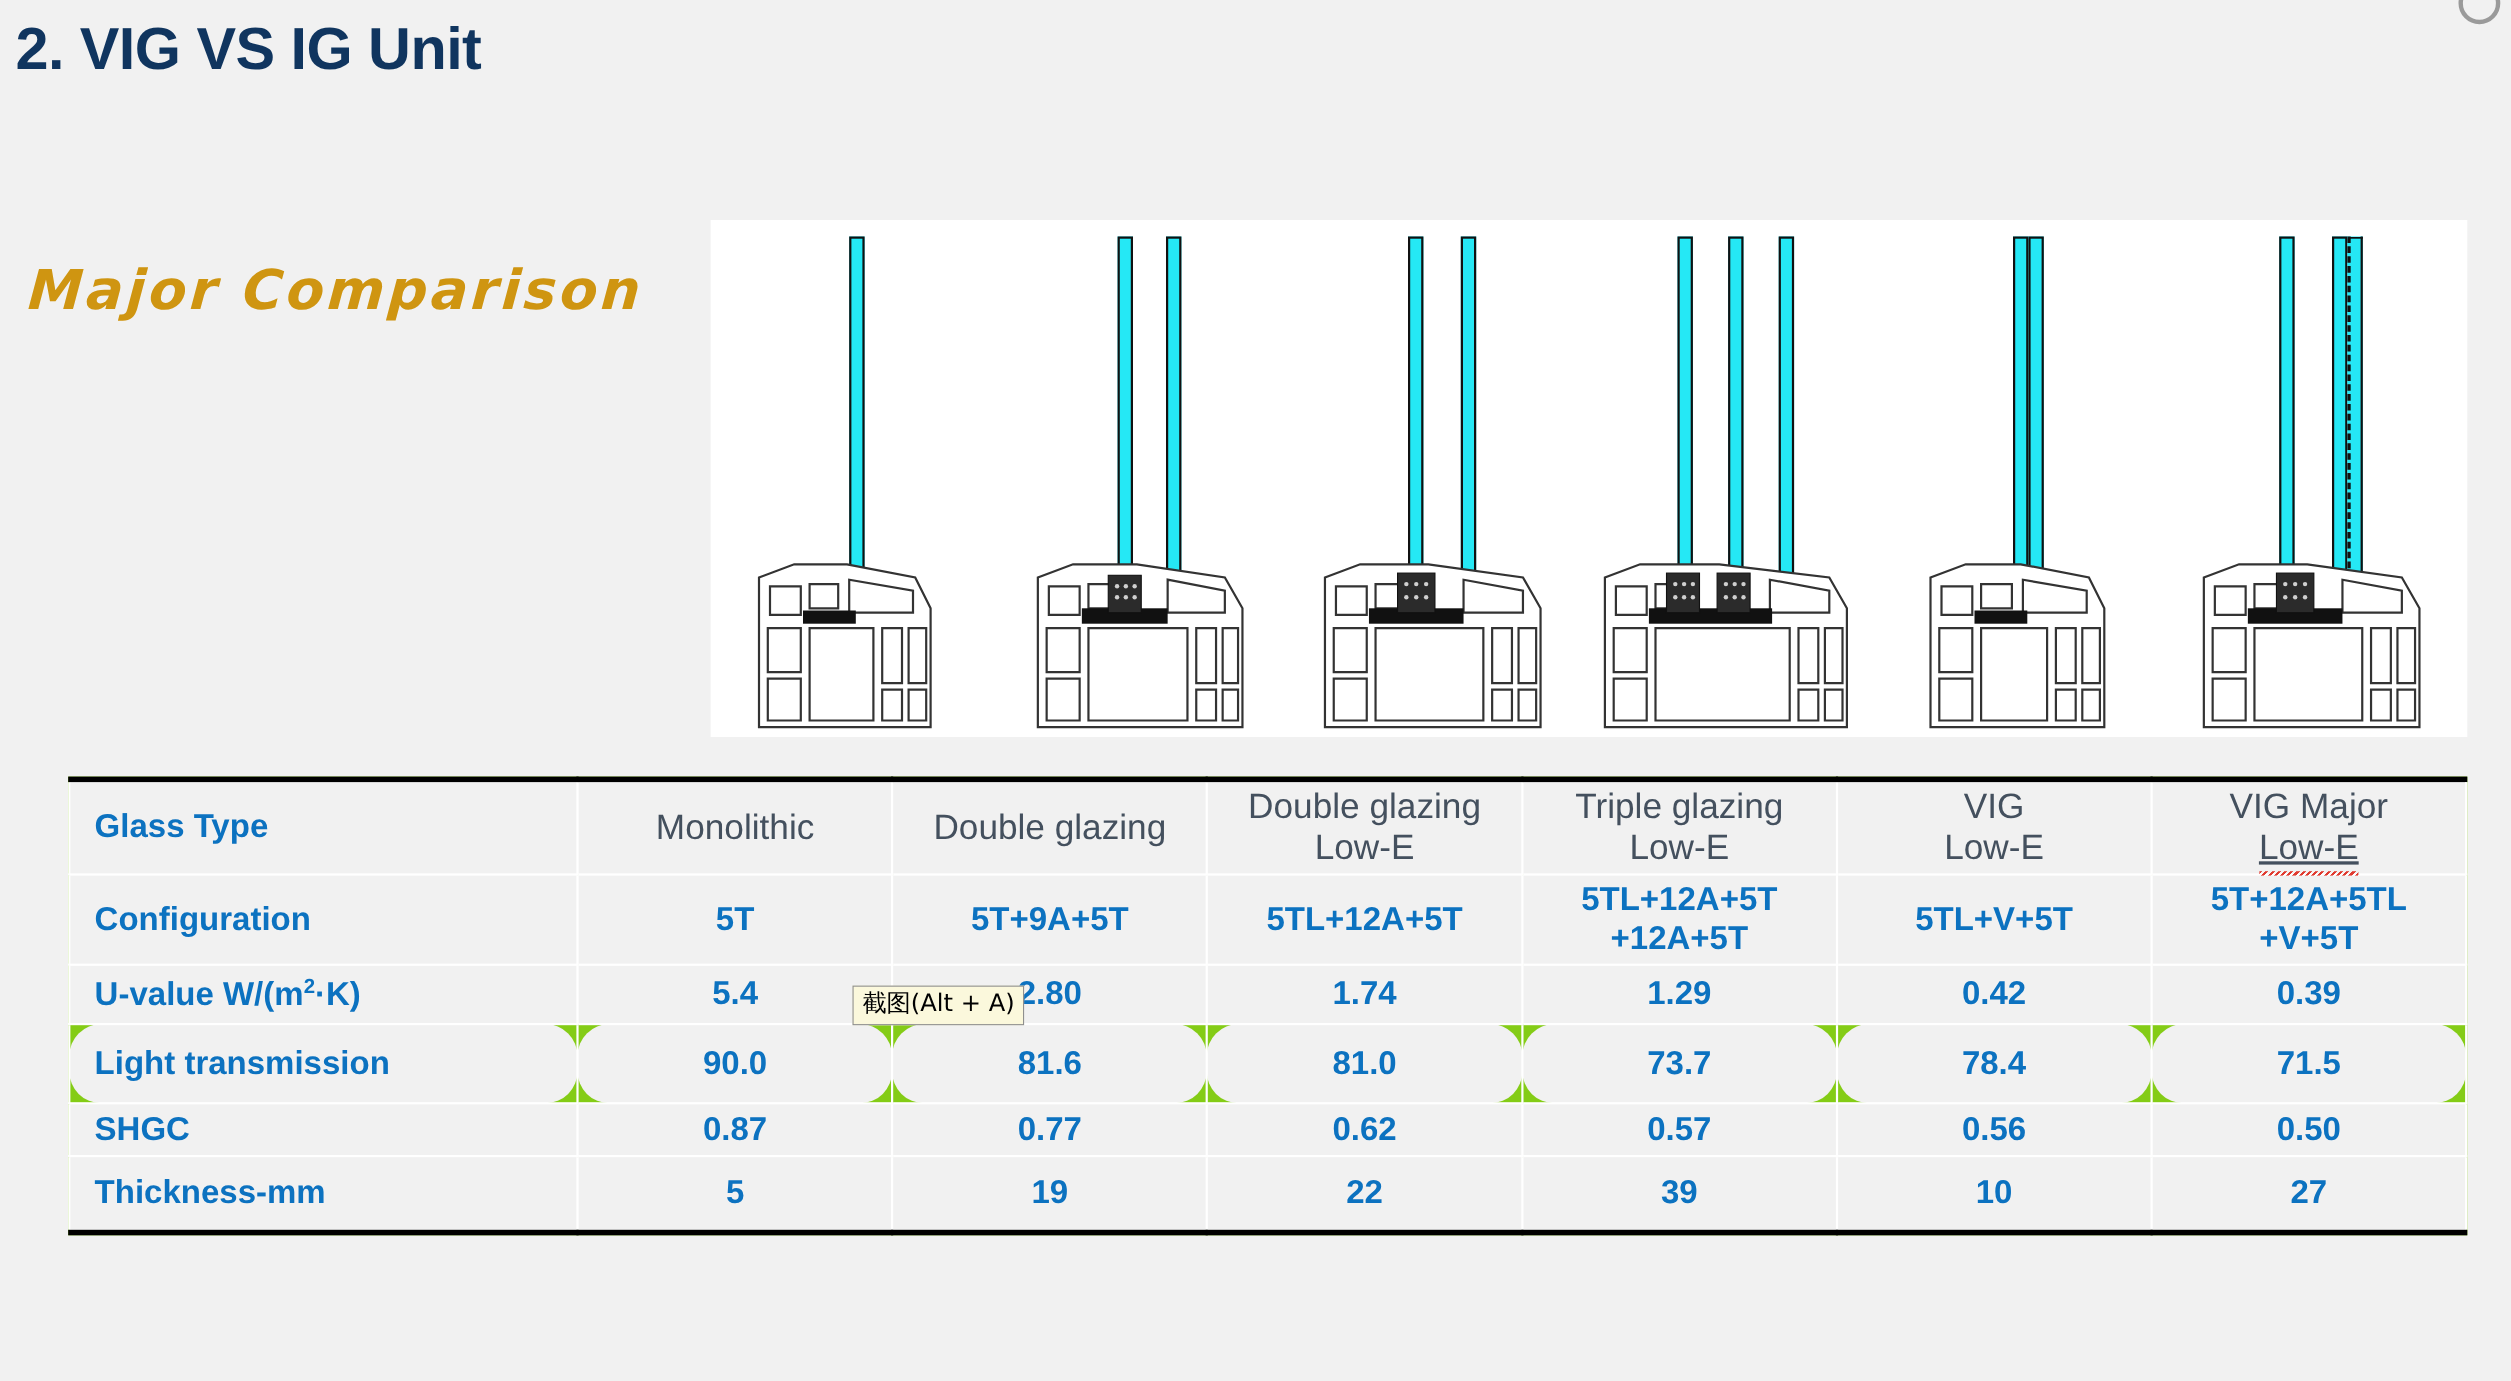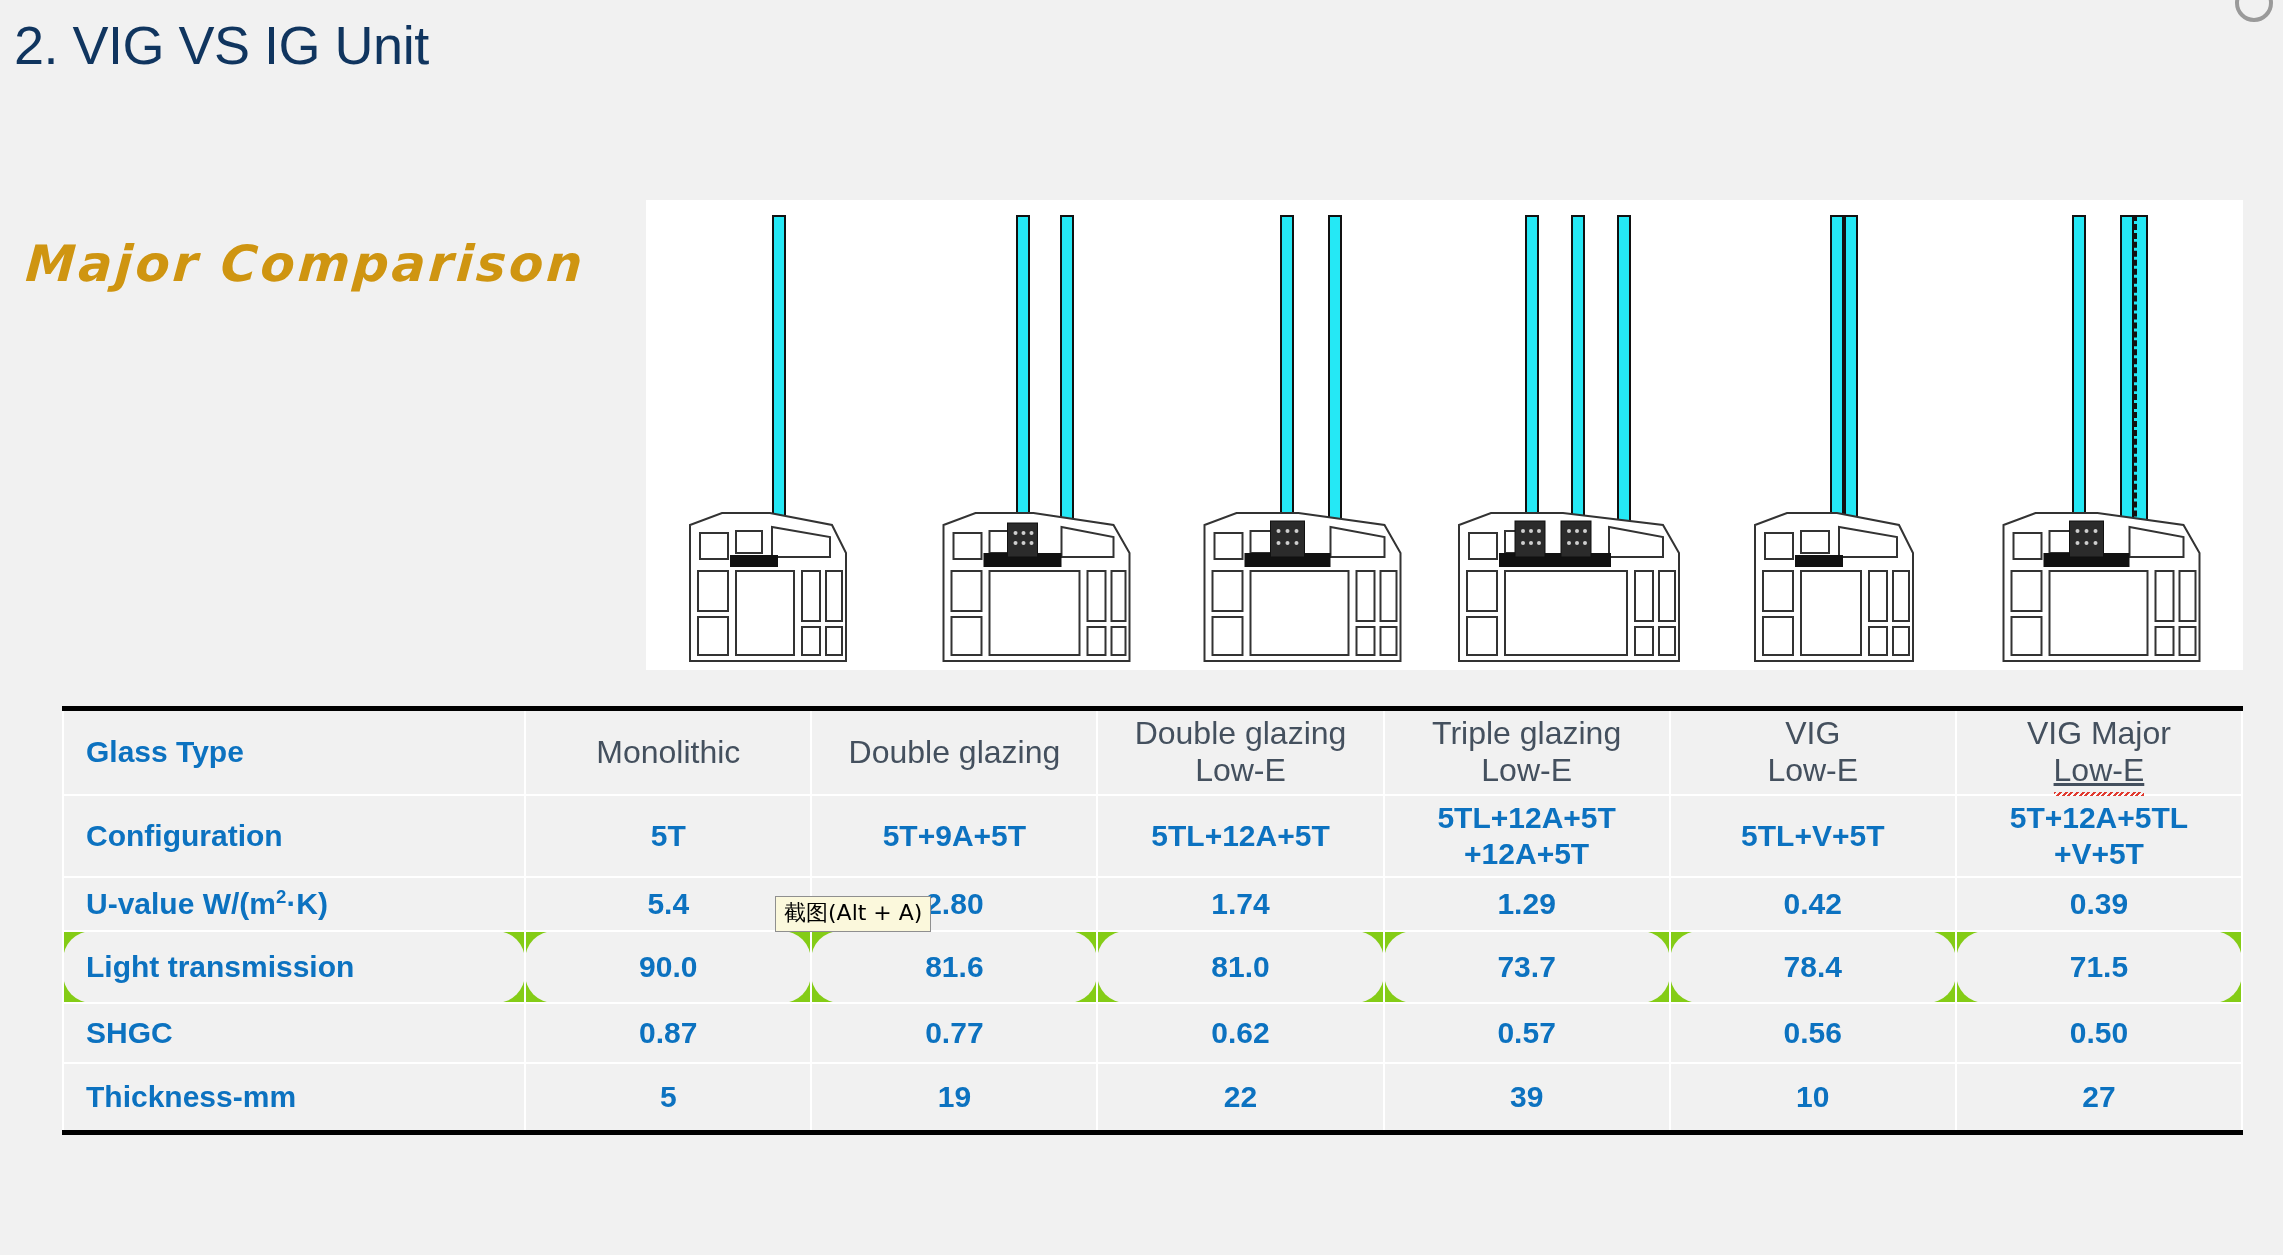--- a/index.html
+++ b/index.html
@@ -12,21 +12,21 @@
 
   
   #corner-circle{
     position:absolute;top:-16px;right:10px;width:30px;height:30px;
     border:4px solid #9a9a9a;border-radius:50%;background:transparent;
   }
 
   
   #slide-title{
     position:absolute;left:14px;top:14px;
-    font-size:54px;font-weight:normal;color:#10355f;
+    font-size:54px;font-weight:bold;color:#10355f;
     letter-spacing:-0.5px;white-space:nowrap;
   }
   #subtitle{
     position:absolute;left:26px;top:235px;
     font-size:50px;font-weight:bold;color:#cf9511;
     font-family:"DejaVu Sans",sans-serif;
     font-style:italic;letter-spacing:3px;white-space:nowrap;
     transform:skewX(-4deg);
   }
 
@@ -81,21 +81,21 @@
     content:"";position:absolute;left:0;right:0;bottom:-7px;height:4px;
     background:repeating-linear-gradient(135deg,#e03a2f 0 2px,transparent 2px 4px);
   }
   .val{color:#0c72c0;font-weight:bold;font-size:30px;line-height:1.2;}
 
   tr.r-head td{height:86px;}
   tr.r-config td{height:74px;}
   tr.r-u td{height:54px;}
   tr.r-sound td{height:72px;}
   tr.r-light td{height:72px;border-radius:29px;}
-  tr.r-shgc td{height:60px;}
+  tr.r-shgc td{height:48px;}
   tr.r-thick td{height:70px;margin-top:16px;}
 
   sup{font-size:0.62em;vertical-align:super;}
 
   
   #screenshot-tooltip{
     position:absolute;left:775px;top:896px;
     background:#fbf8dc;border:1px solid #8f8f8f;
     padding:2px 8px 4px 8px;font-size:22px;color:#000;
     font-family:"DejaVu Sans",sans-serif;white-space:nowrap;

